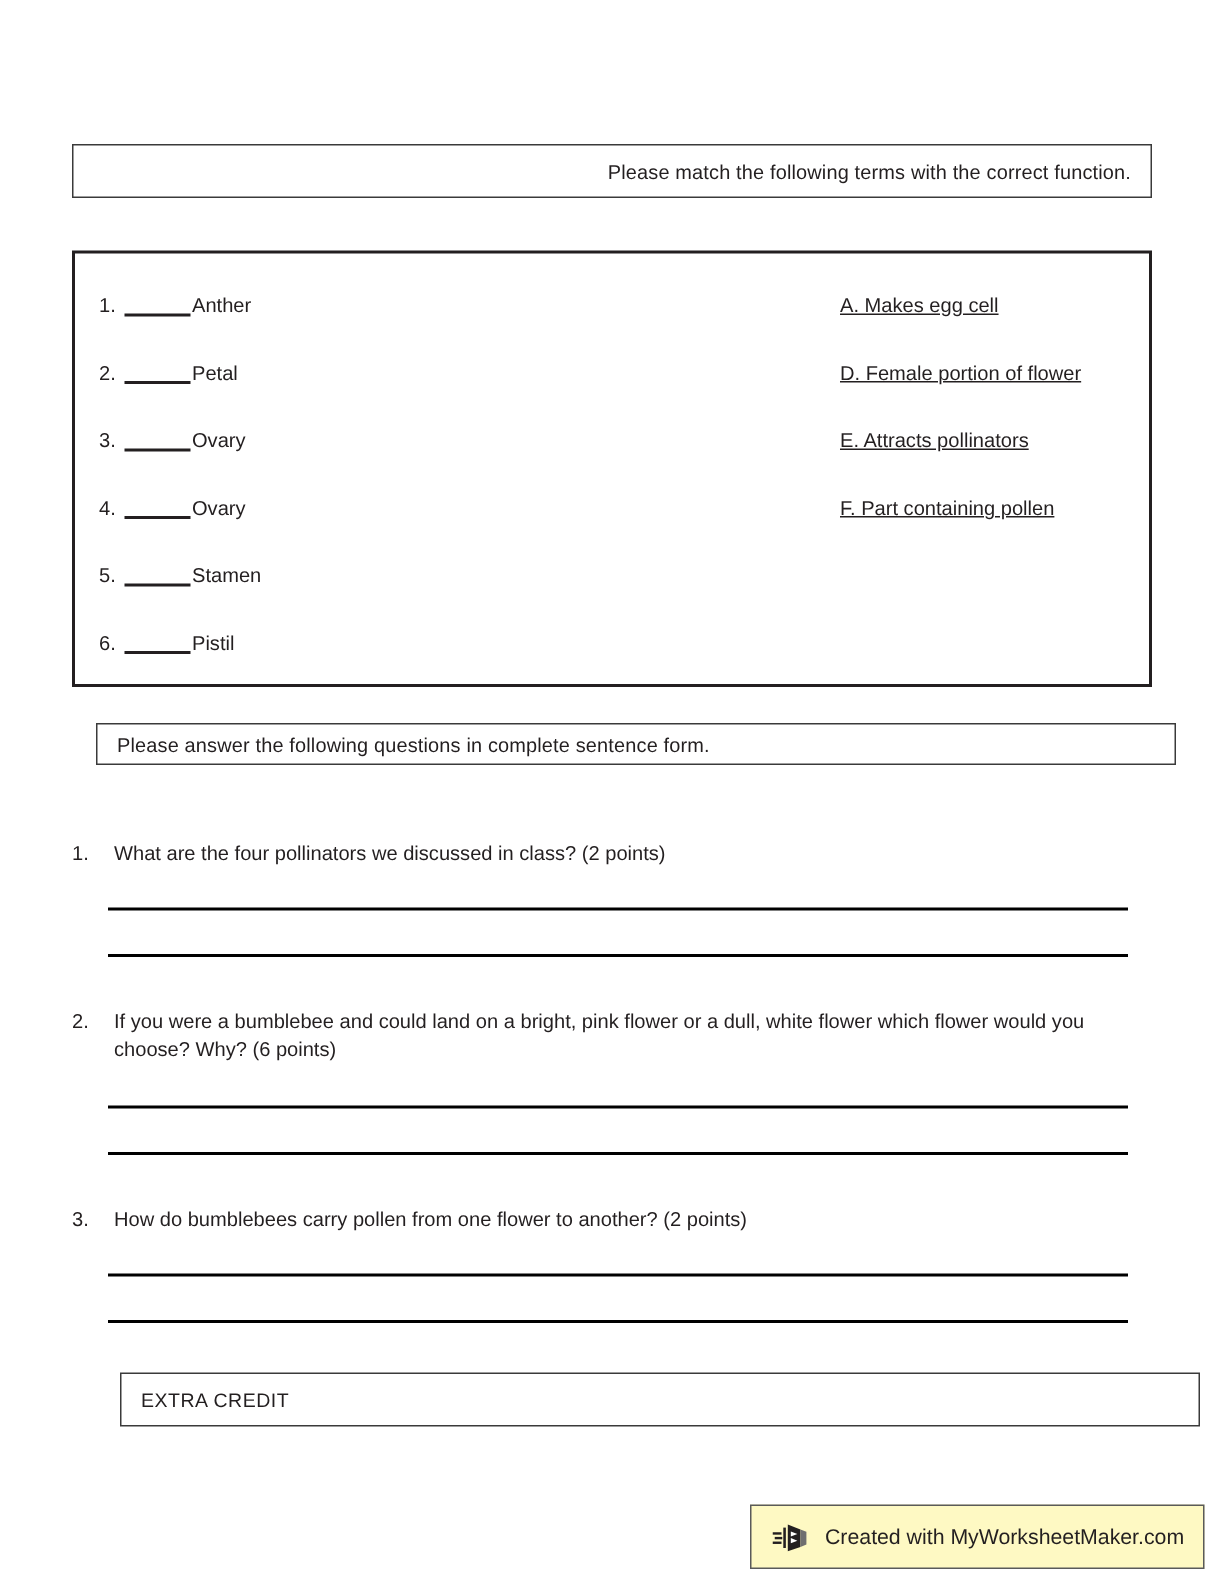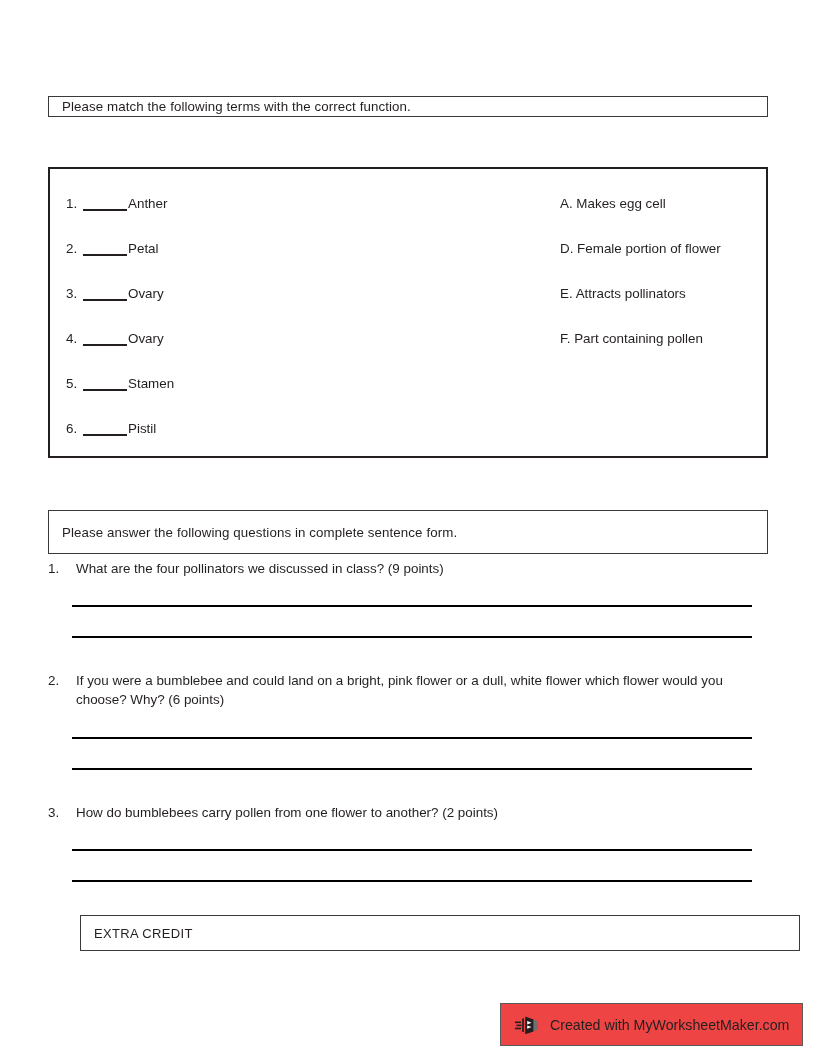--- a/index.html
+++ b/index.html
@@ -35,22 +35,22 @@
     background: #ffffff;
     display: flex;
     align-items: center;
     padding: 0 13px;
   }
   .instruction-box .txt {
     font-size: 13.3px;
     color: #231f20;
     letter-spacing: 0.1px;
   }
-  #instruction-1 { top: 96px; height: 21px; }
-  #instruction-2 { top: 510px; height: 44px; }
+  #instruction-1 { top: 96px; height: 36px; justify-content: flex-end; }
+  #instruction-2 { top: 482px; height: 28px; margin-left: 16px; }
   #extra-credit-box { top: 915px; height: 36px; margin-left: 32px; }
   #extra-credit-box .txt { font-size: 13px; letter-spacing: 0.35px; }
 
   
   #matching-panel {
     position: absolute;
     left: 48px;
     top: 167px;
     width: 720px;
     height: 291px;
@@ -62,20 +62,21 @@
     position: absolute;
     left: 16px;
     top: 12px;
     width: 330px;
   }
   .match-col-right {
     position: absolute;
     left: 510px;
     top: 12px;
     width: 200px;
+    text-decoration: underline;
   }
   .term-row {
     height: 45px;
     display: flex;
     align-items: center;
     font-size: 13.4px;
     white-space: nowrap;
   }
   .term-row .num {
     display: inline-block;
@@ -130,21 +131,21 @@
 
   
   #footer-badge {
     position: absolute;
     left: 500px;
     top: 1003px;
     width: 303px;
     height: 43px;
     box-sizing: border-box;
     border: 1px solid #5a5a5a;
-    background: #ef4444;
+    background: #fef9c3;
     display: flex;
     align-items: center;
     padding-left: 14px;
   }
   #footer-badge .badge-text {
     font-size: 14.2px;
     color: #231f20;
     margin-left: 9px;
     white-space: nowrap;
   }
@@ -207,21 +208,21 @@
     </div>
 
   </div>
 
   <div class="instruction-box" id="instruction-2">
     <span class="txt">Please answer the following questions in complete sentence form.</span>
   </div>
 
   <div class="question" id="question-1">
     <span class="qnum">1.</span>
-    <span class="qtext">What are the four pollinators we discussed in class? (9 points)</span>
+    <span class="qtext">What are the four pollinators we discussed in class? (2 points)</span>
   </div>
   <div class="answer-line" style="top:605px;"></div>
   <div class="answer-line" style="top:636px;"></div>
 
   <div class="question" id="question-2">
     <span class="qnum">2.</span>
     <span class="qtext">If you were a bumblebee and could land on a bright, pink flower or a dull, white flower which flower would you choose? Why? (6 points)</span>
   </div>
   <div class="answer-line" style="top:737px;"></div>
   <div class="answer-line" style="top:768px;"></div>

